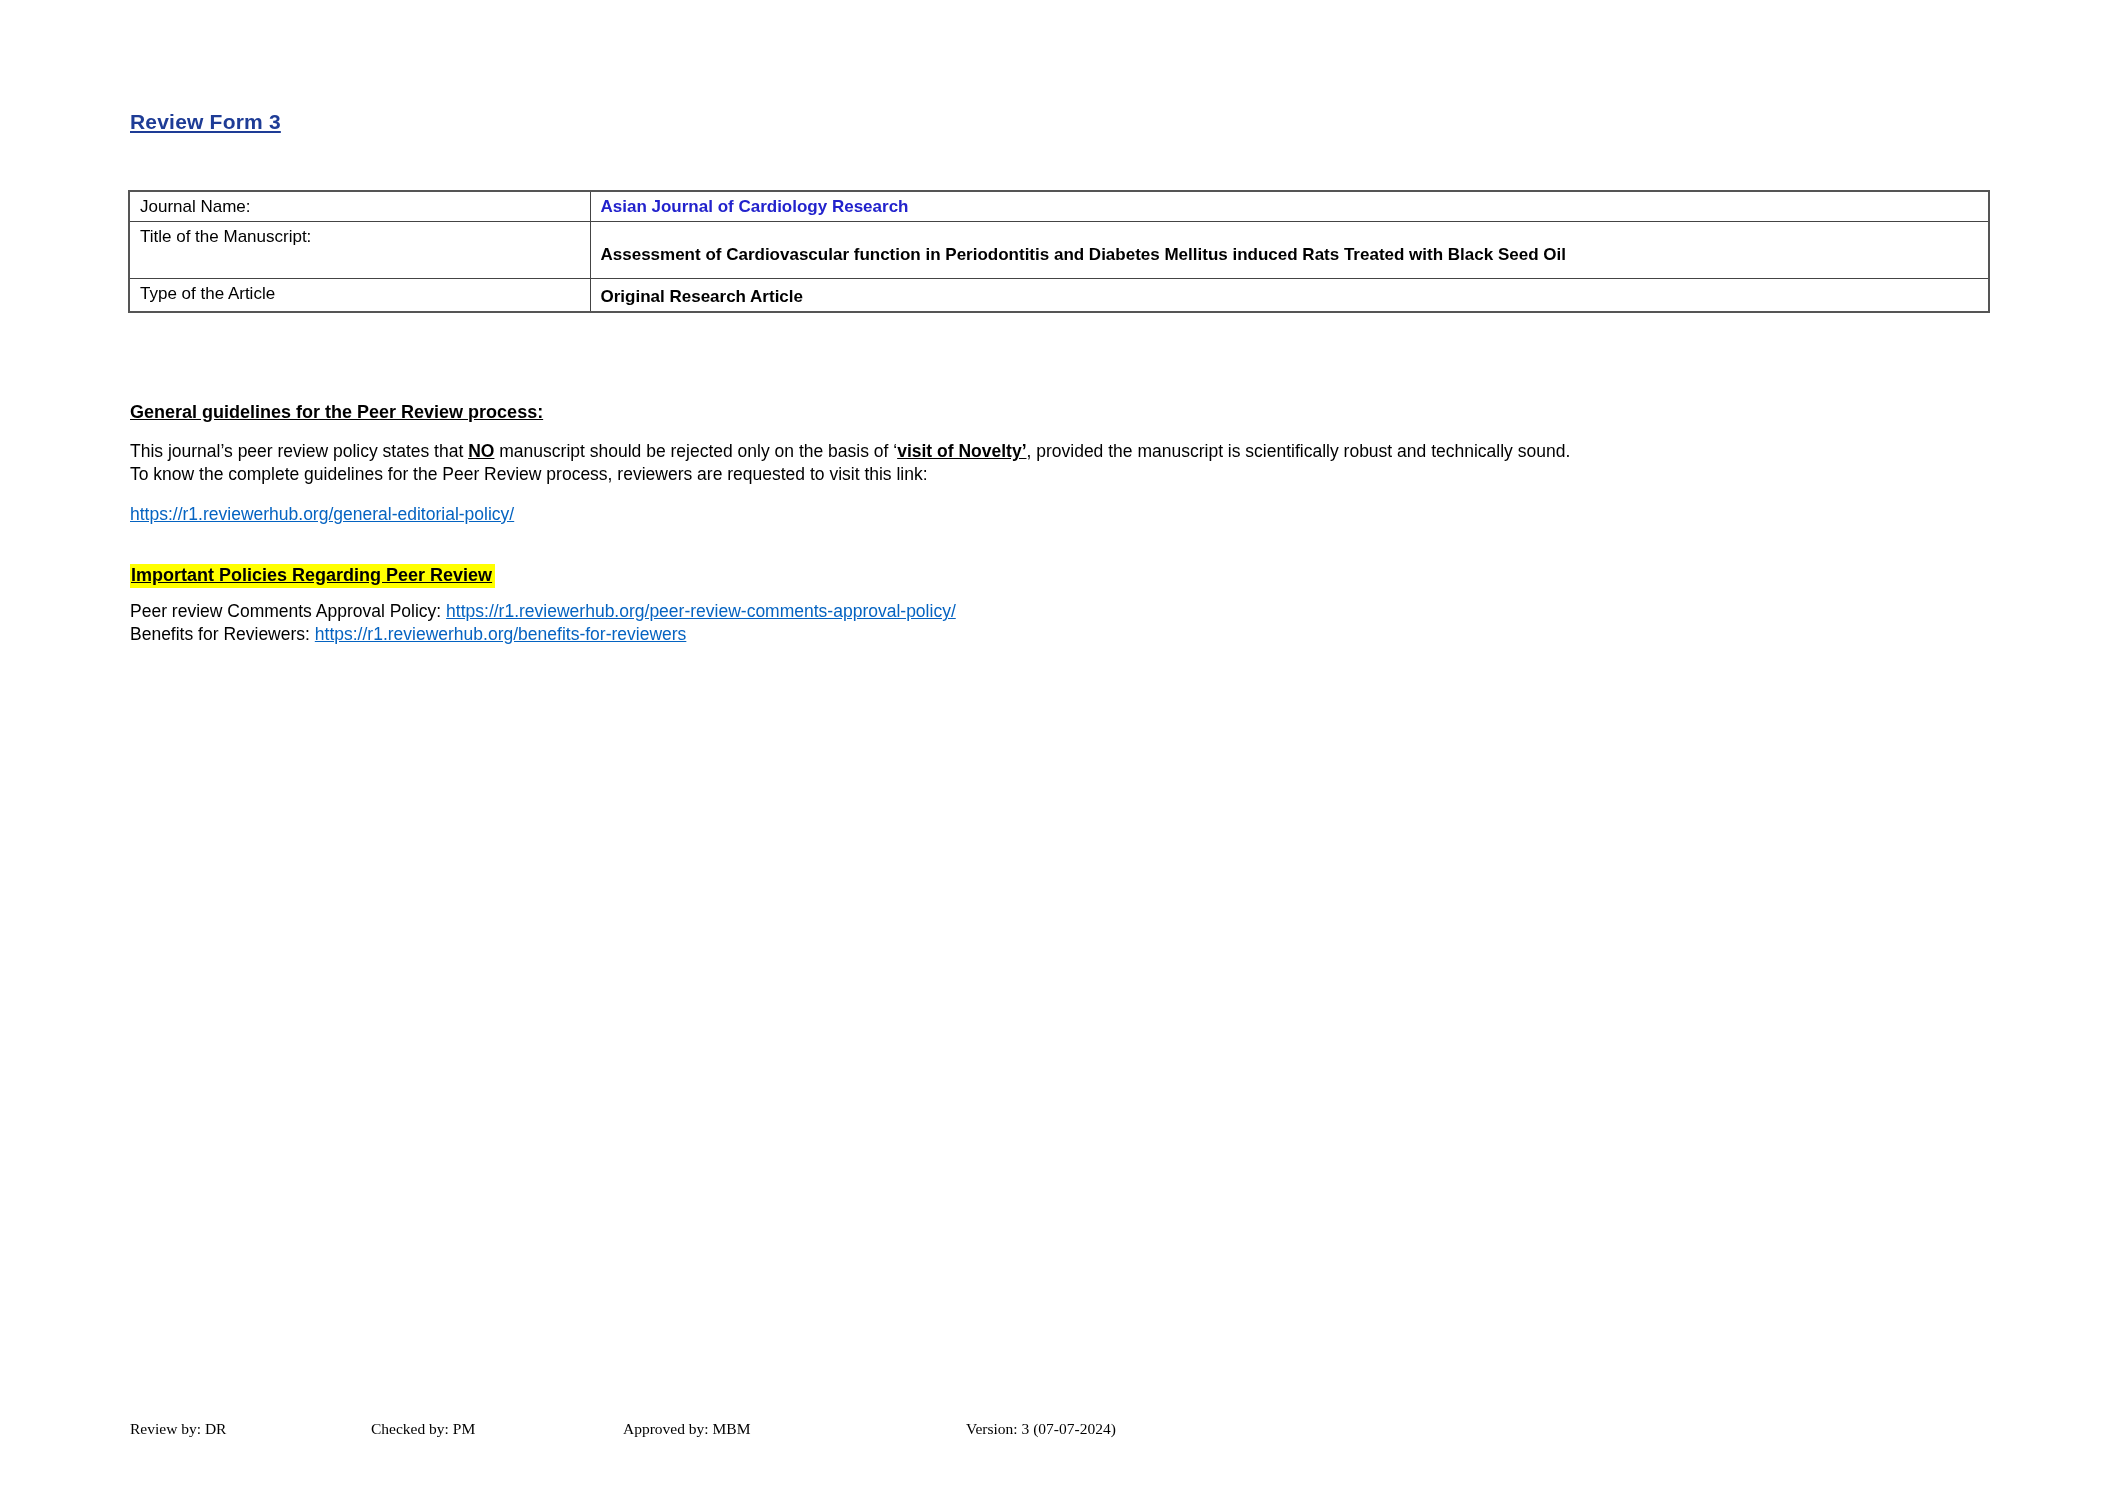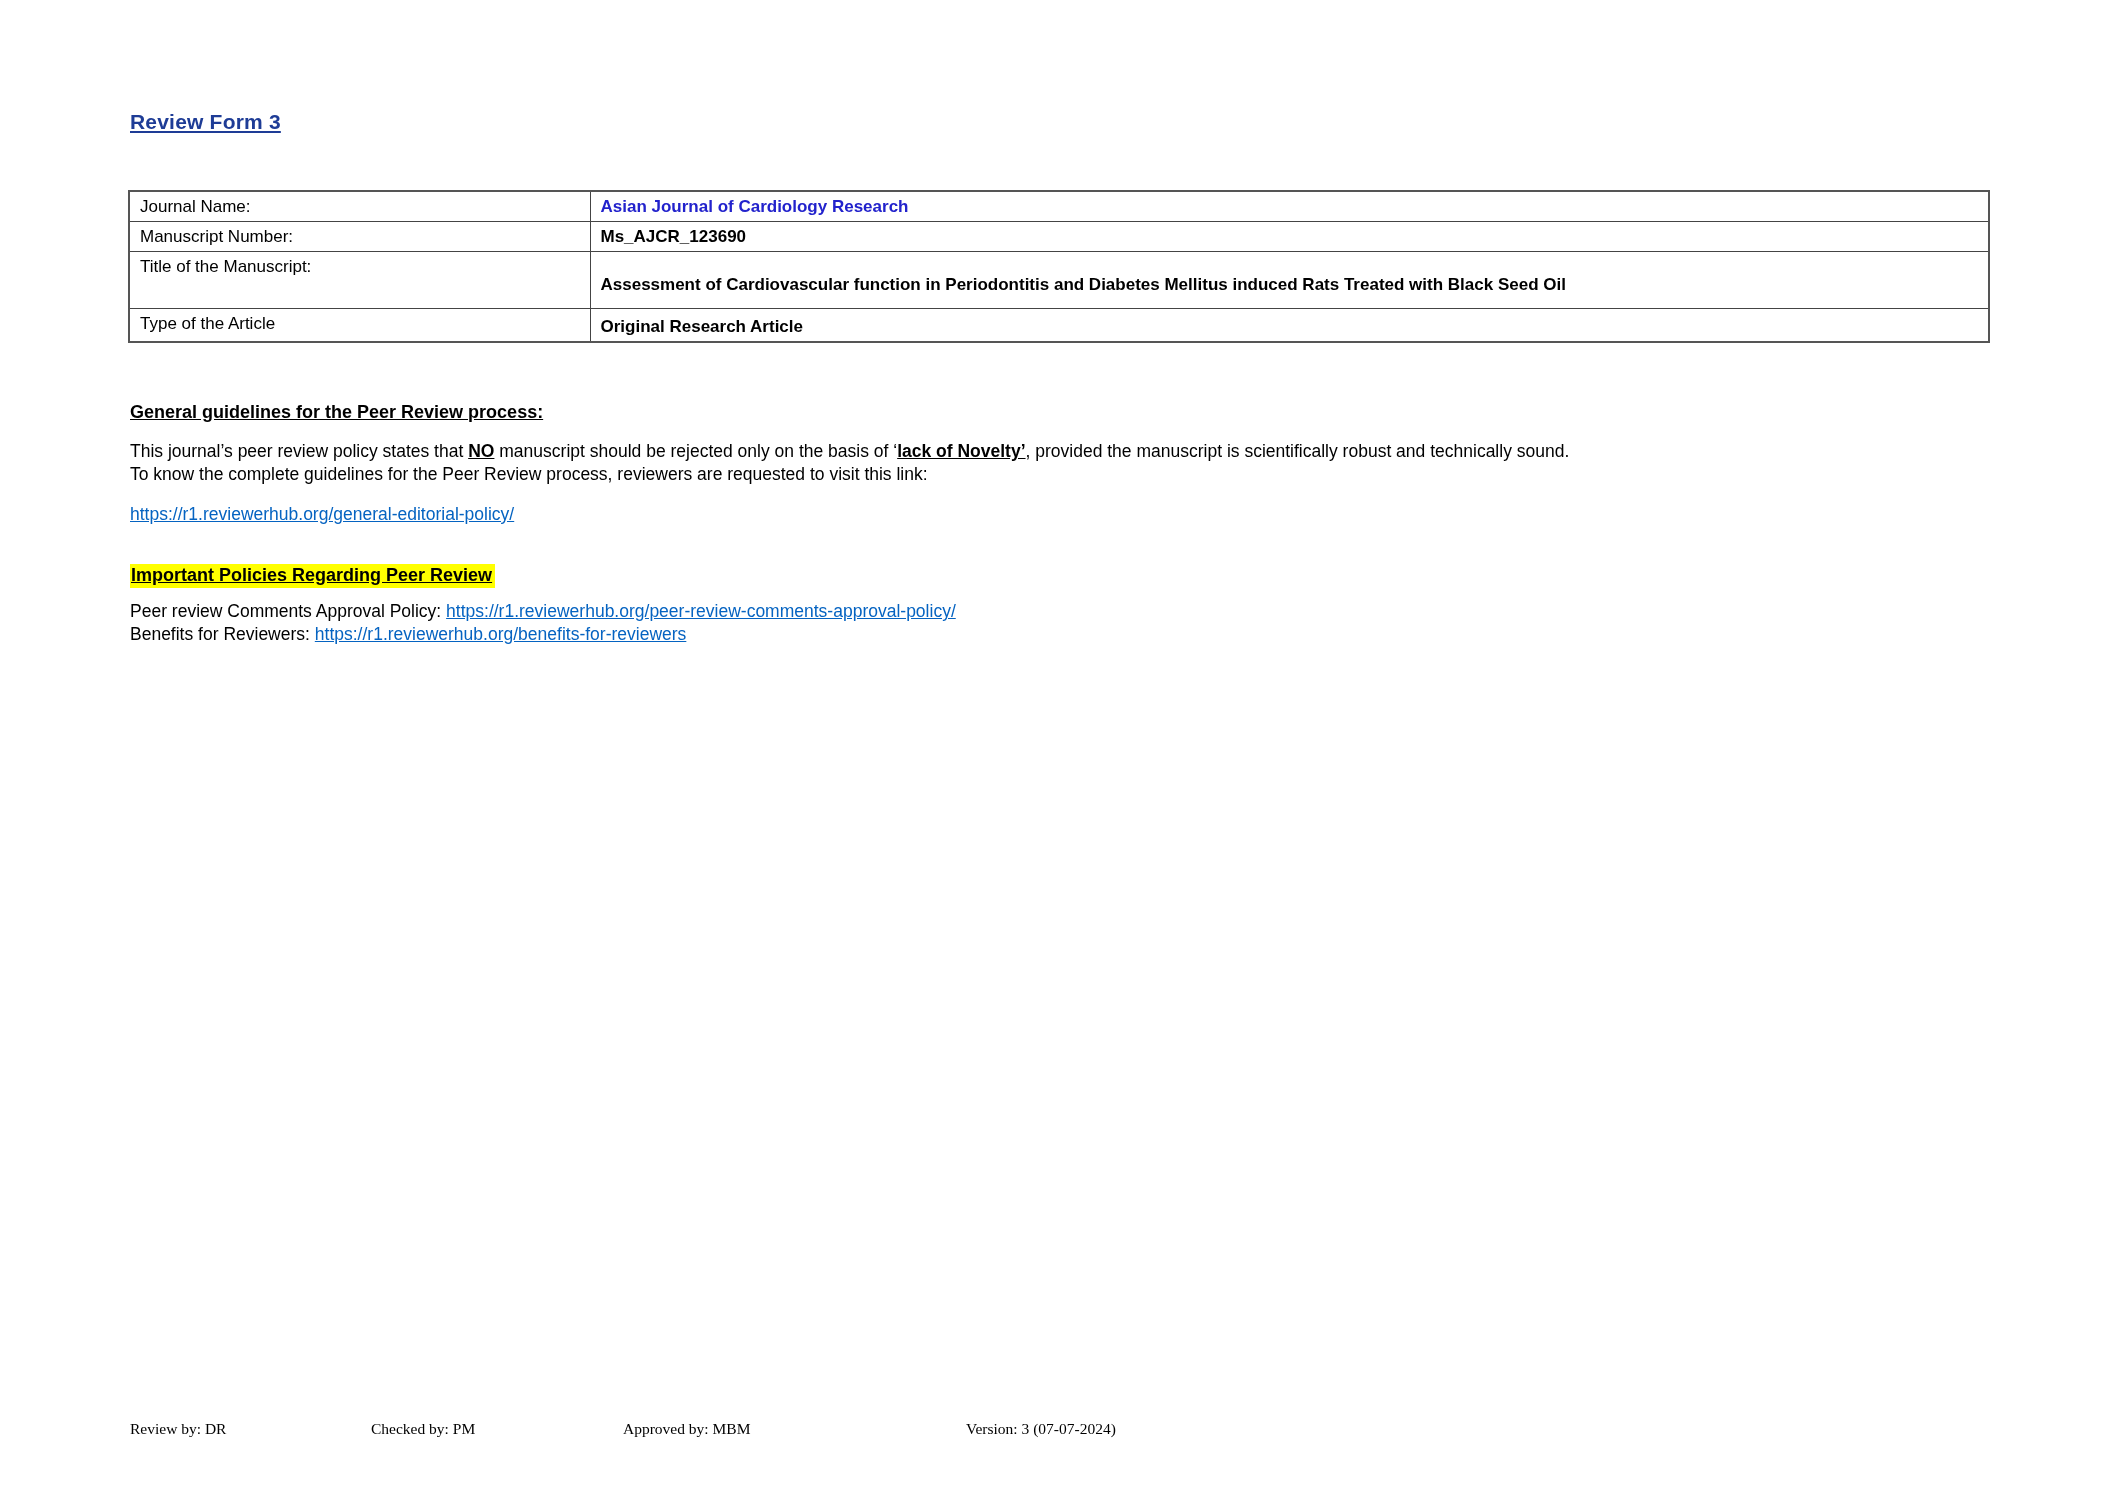--- a/index.html
+++ b/index.html
@@ -91,39 +91,35 @@
 <div class="page">
 
   <div class="doc-title">Review Form 3</div>
 
   <table class="meta">
     <tbody>
       <tr class="r1">
         <td class="label-cell">Journal Name:</td>
         <td class="value-cell journal-value">Asian Journal of Cardiology Research</td>
       </tr>
-      <tr class="r2">
-        <td class="label-cell">Manuscript Number:</td>
-        <td class="value-cell">Ms_AJCR_123690</td>
-      </tr>
       <tr class="r3">
         <td class="label-cell">Title of the Manuscript:</td>
         <td class="value-cell">Assessment of Cardiovascular function in Periodontitis and Diabetes Mellitus induced Rats Treated with Black Seed Oil</td>
       </tr>
       <tr class="r4">
         <td class="label-cell">Type of the Article</td>
         <td class="value-cell">Original Research Article</td>
       </tr>
     </tbody>
   </table>
 
   <div class="section-heading" id="guidelines-heading">General guidelines for the Peer Review process:</div>
 
   <div class="body-text" id="policy-paragraph">
-    <div><span>This journal’s peer review policy states that </span><span class="bold-underline">NO</span><span> manuscript should be rejected only on the basis of ‘</span><span class="bold-underline">lack of Novelty’</span><span>, provided the manuscript is scientifically robust and technically sound.</span></div>
+    <div><span>This journal’s peer review policy states that </span><span class="bold-underline">NO</span><span> manuscript should be rejected only on the basis of ‘</span><span class="bold-underline">visit of Novelty’</span><span>, provided the manuscript is scientifically robust and technically sound.</span></div>
     <div>To know the complete guidelines for the Peer Review process, reviewers are requested to visit this link:</div>
   </div>
 
   <a class="hyperlink" id="general-policy-link">https://r1.reviewerhub.org/general-editorial-policy/</a>
 
   <div class="highlight-heading">Important Policies Regarding Peer Review</div>
 
   <div class="body-text" id="policy-links-block">
     <div><span>Peer review Comments Approval Policy: </span><a class="hyperlink">https://r1.reviewerhub.org/peer-review-comments-approval-policy/</a></div>
     <div><span>Benefits for Reviewers: </span><a class="hyperlink">https://r1.reviewerhub.org/benefits-for-reviewers</a></div>

